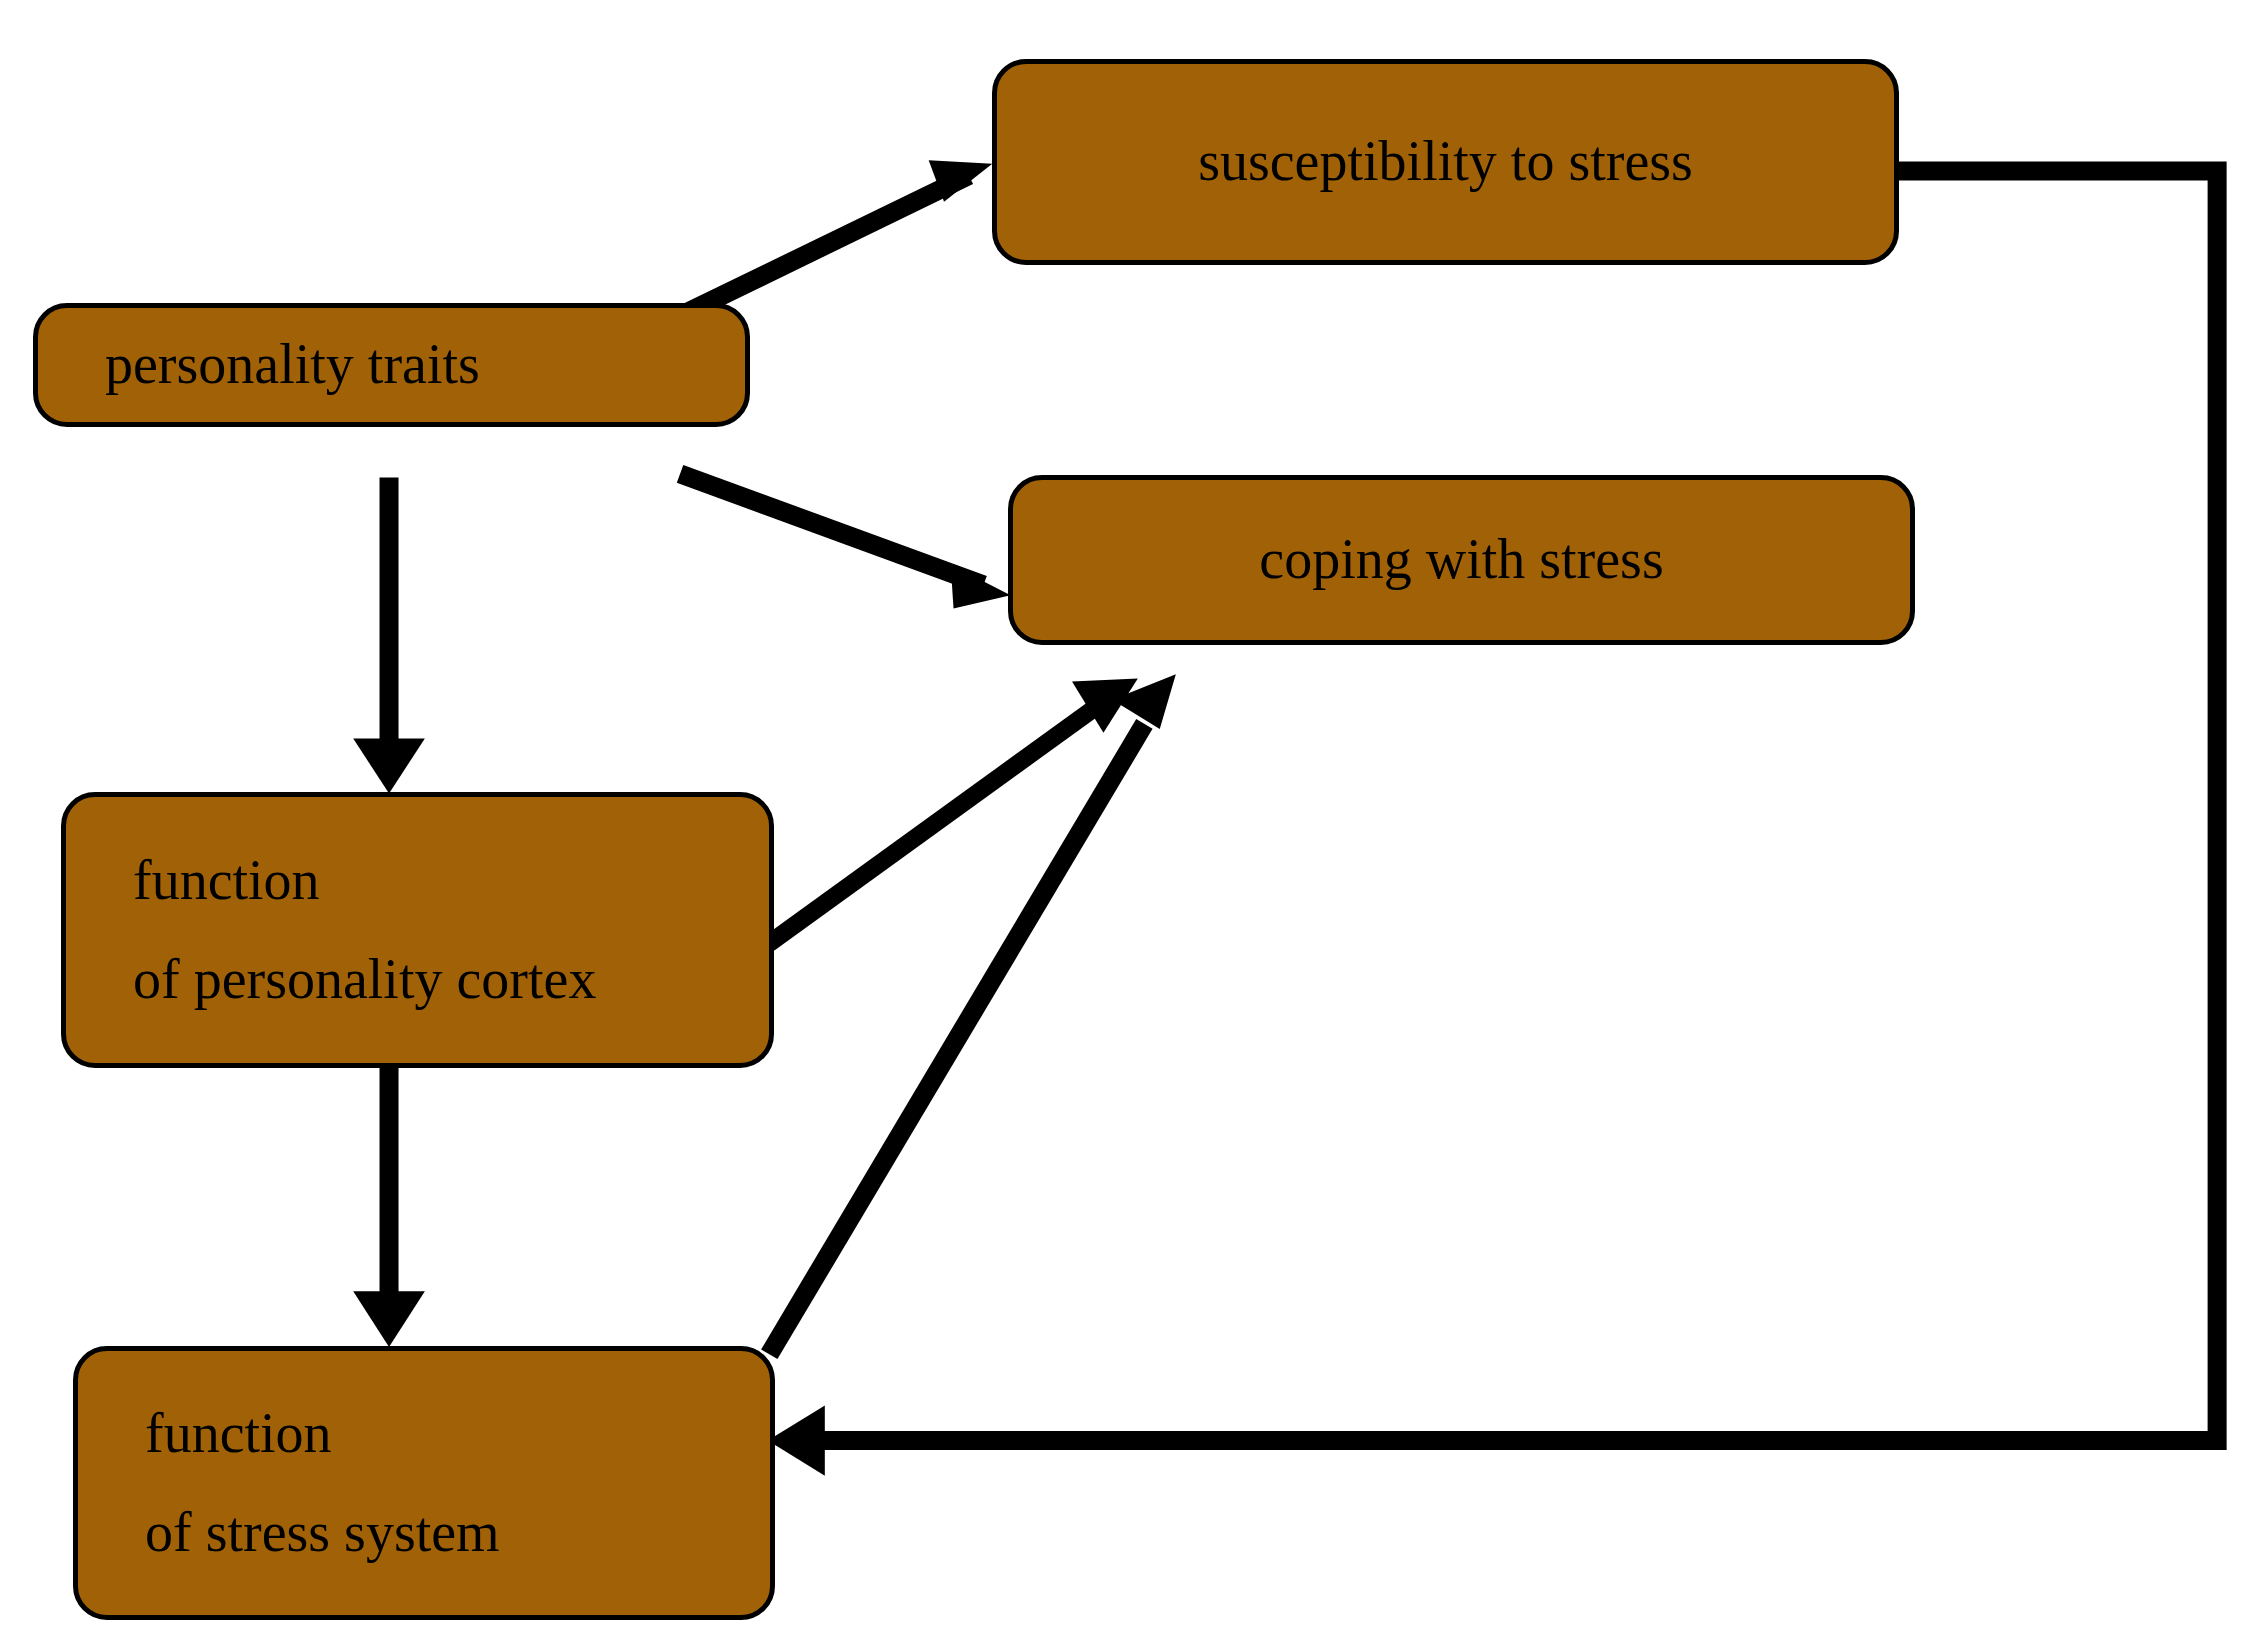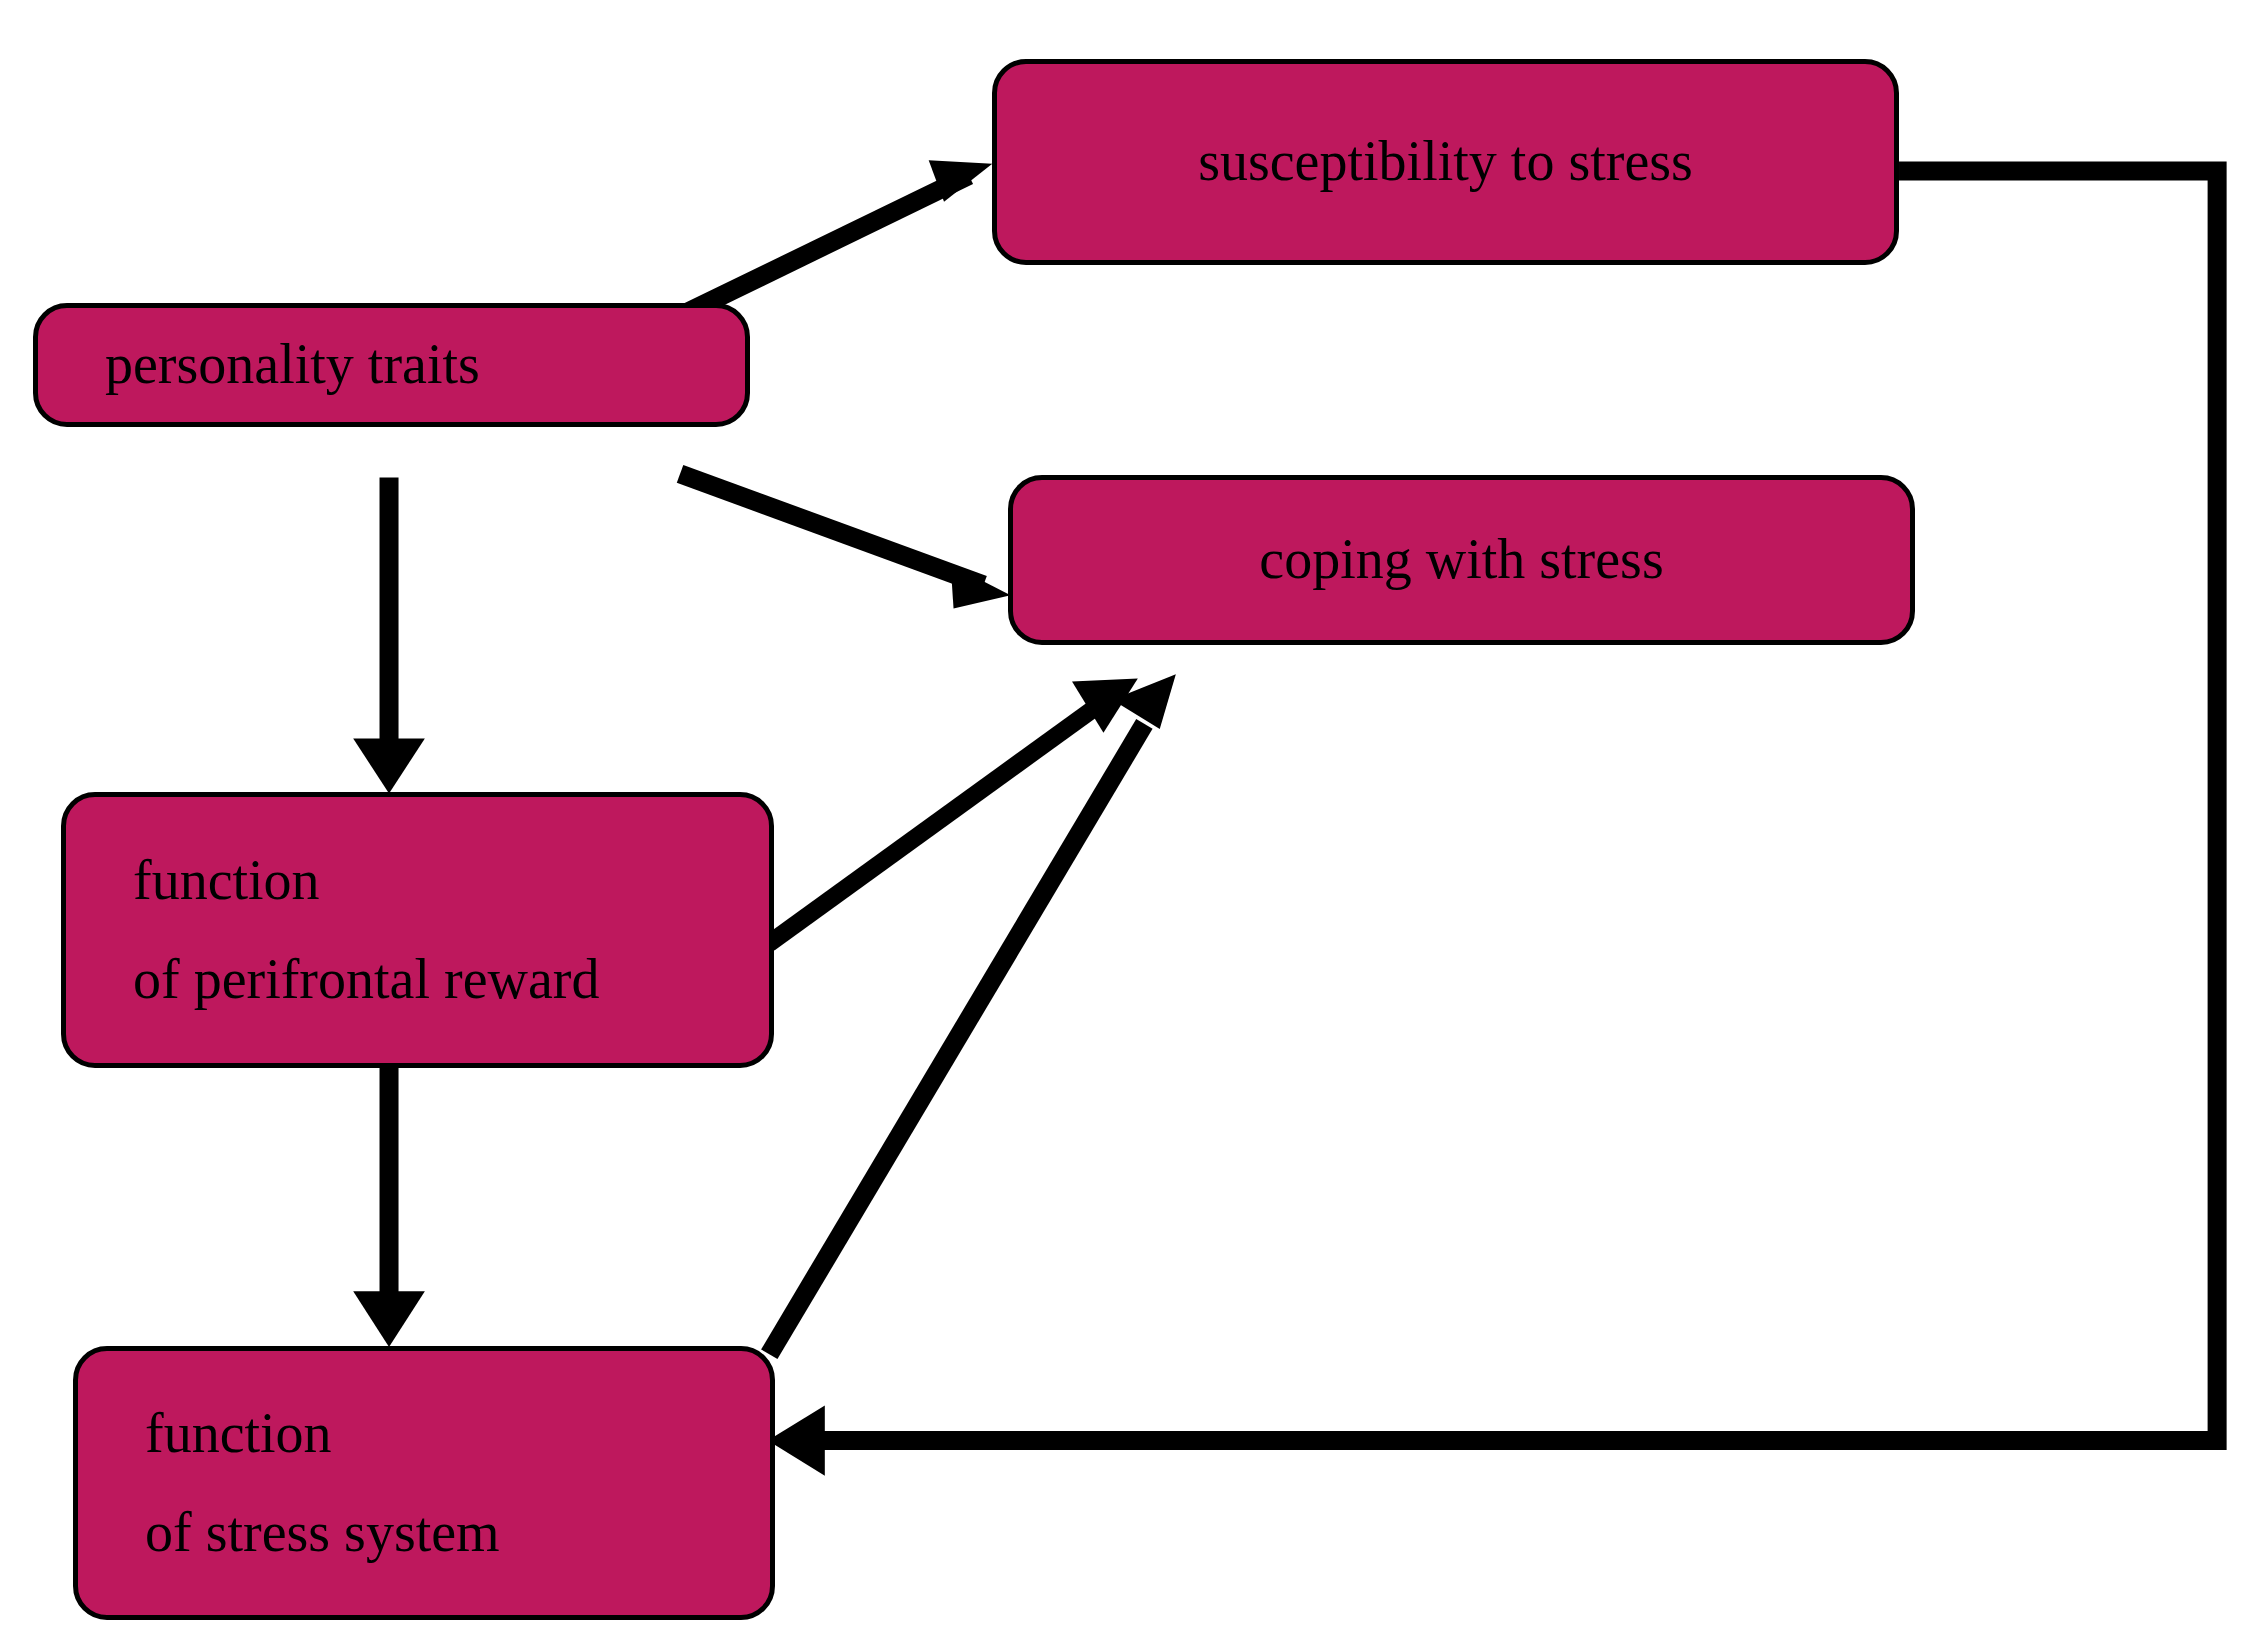--- a/index.html
+++ b/index.html
@@ -22,21 +22,21 @@
     position: absolute;
     left: 0;
     top: 0;
     width: 2261px;
     height: 1627px;
     pointer-events: none;
   }
   .node {
     position: absolute;
     box-sizing: border-box;
-    background: #be185d;
+    background: #a16207;
     border: 5.1px solid #000000;
     border-radius: 34px;
     display: flex;
     flex-direction: column;
     justify-content: center;
     z-index: 3;
   }
   .node .line {
     color: #000000;
     font-size: 56px;
@@ -106,21 +106,21 @@
   <div class="node center" style="left:992px; top:59px; width:907px; height:206px;">
     <div class="line">susceptibility to stress</div>
   </div>
 
   <div class="node center" style="left:1008px; top:475px; width:907px; height:170px;justify-content:center;">
     <div class="line">coping with stress</div>
   </div>
 
   <div class="node leftal" style="left:61px; top:792px; width:713px; height:276px;">
     <div class="line">function</div>
-    <div class="line">of perifrontal reward</div>
+    <div class="line">of personality cortex</div>
   </div>
 
   <div class="node leftal" style="left:73px; top:1346px; width:702px; height:274px;">
     <div class="line">function</div>
     <div class="line">of stress system</div>
   </div>
 
 </div>
 
 

